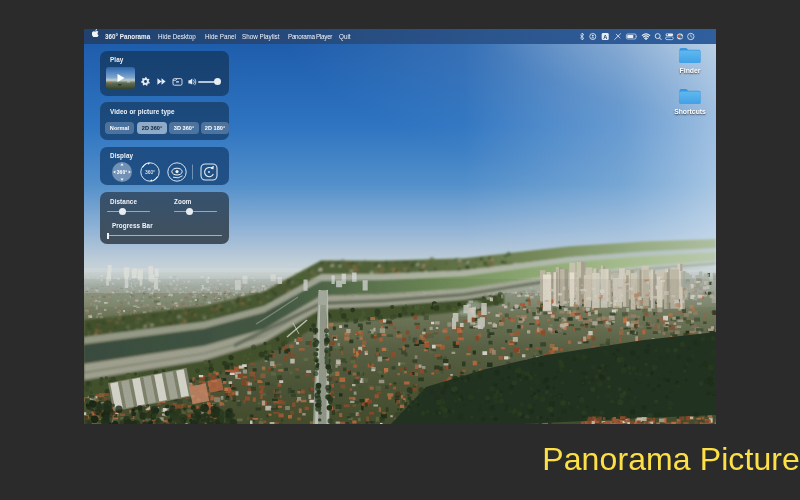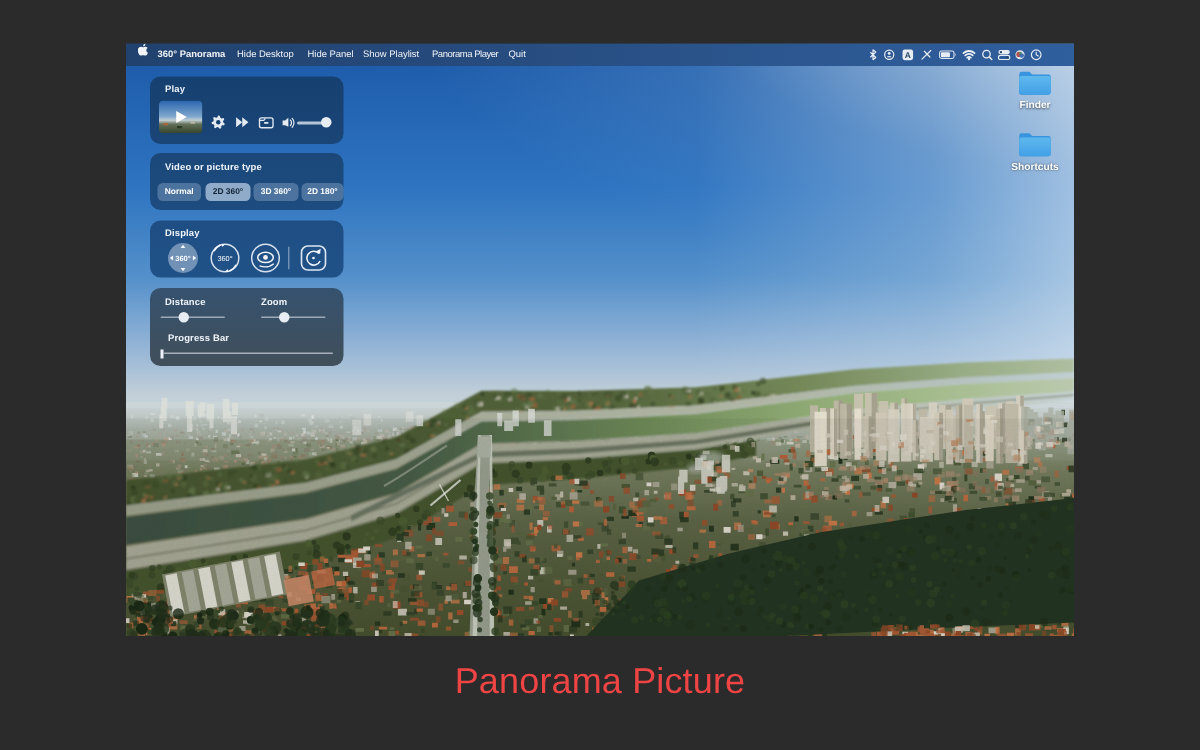--- a/index.html
+++ b/index.html
@@ -11,22 +11,22 @@
 #menubar .it{position:absolute;top:0;white-space:nowrap}
 .panel{position:absolute;left:16px;width:129px;border-radius:7px;color:#eef2f8}
 .plabel{position:absolute;font-size:6.3px;font-weight:bold;letter-spacing:0.1px;color:#f0f4fa}
 .btn{position:absolute;height:12px;border-radius:3.5px;background:rgba(190,210,235,0.30);
   color:#fff;font-size:5.6px;line-height:12px;text-align:center;font-weight:bold}
 .btn.sel{background:rgba(215,230,248,0.62);color:#123}
 .track{position:absolute;height:1.6px;background:rgba(235,242,250,0.75);border-radius:1px}
 .knob{position:absolute;width:7px;height:7px;border-radius:50%;background:#e8edf4}
 .iclabel{position:absolute;color:#fff;font-size:6.8px;font-weight:bold;text-align:center;
   text-shadow:0 0.5px 1.5px rgba(0,0,0,0.65);width:44px}
-#caption{position:absolute;left:0;top:441px;width:800px;text-align:center;
-  color:#ef4444;font-size:24px;letter-spacing:0.1px}
+#caption{position:absolute;left:0;top:441px;width:800px;text-align:right;
+  color:#fde047;font-size:32px;letter-spacing:0.1px}
 svg{display:block}
 </style></head><body>
 <div id="screen">
     <svg width="632" height="395" viewBox="0 0 632 395" style="position:absolute;left:0;top:0;display:block">
       <defs>
 <linearGradient id="sky" x1="0" y1="0" x2="0" y2="1">
 <stop offset="0" stop-color="#1c59a8"></stop>
 <stop offset="0.38" stop-color="#2e74c1"></stop>
 <stop offset="0.62" stop-color="#5490ca"></stop>
 <stop offset="0.80" stop-color="#93b4d6"></stop>

